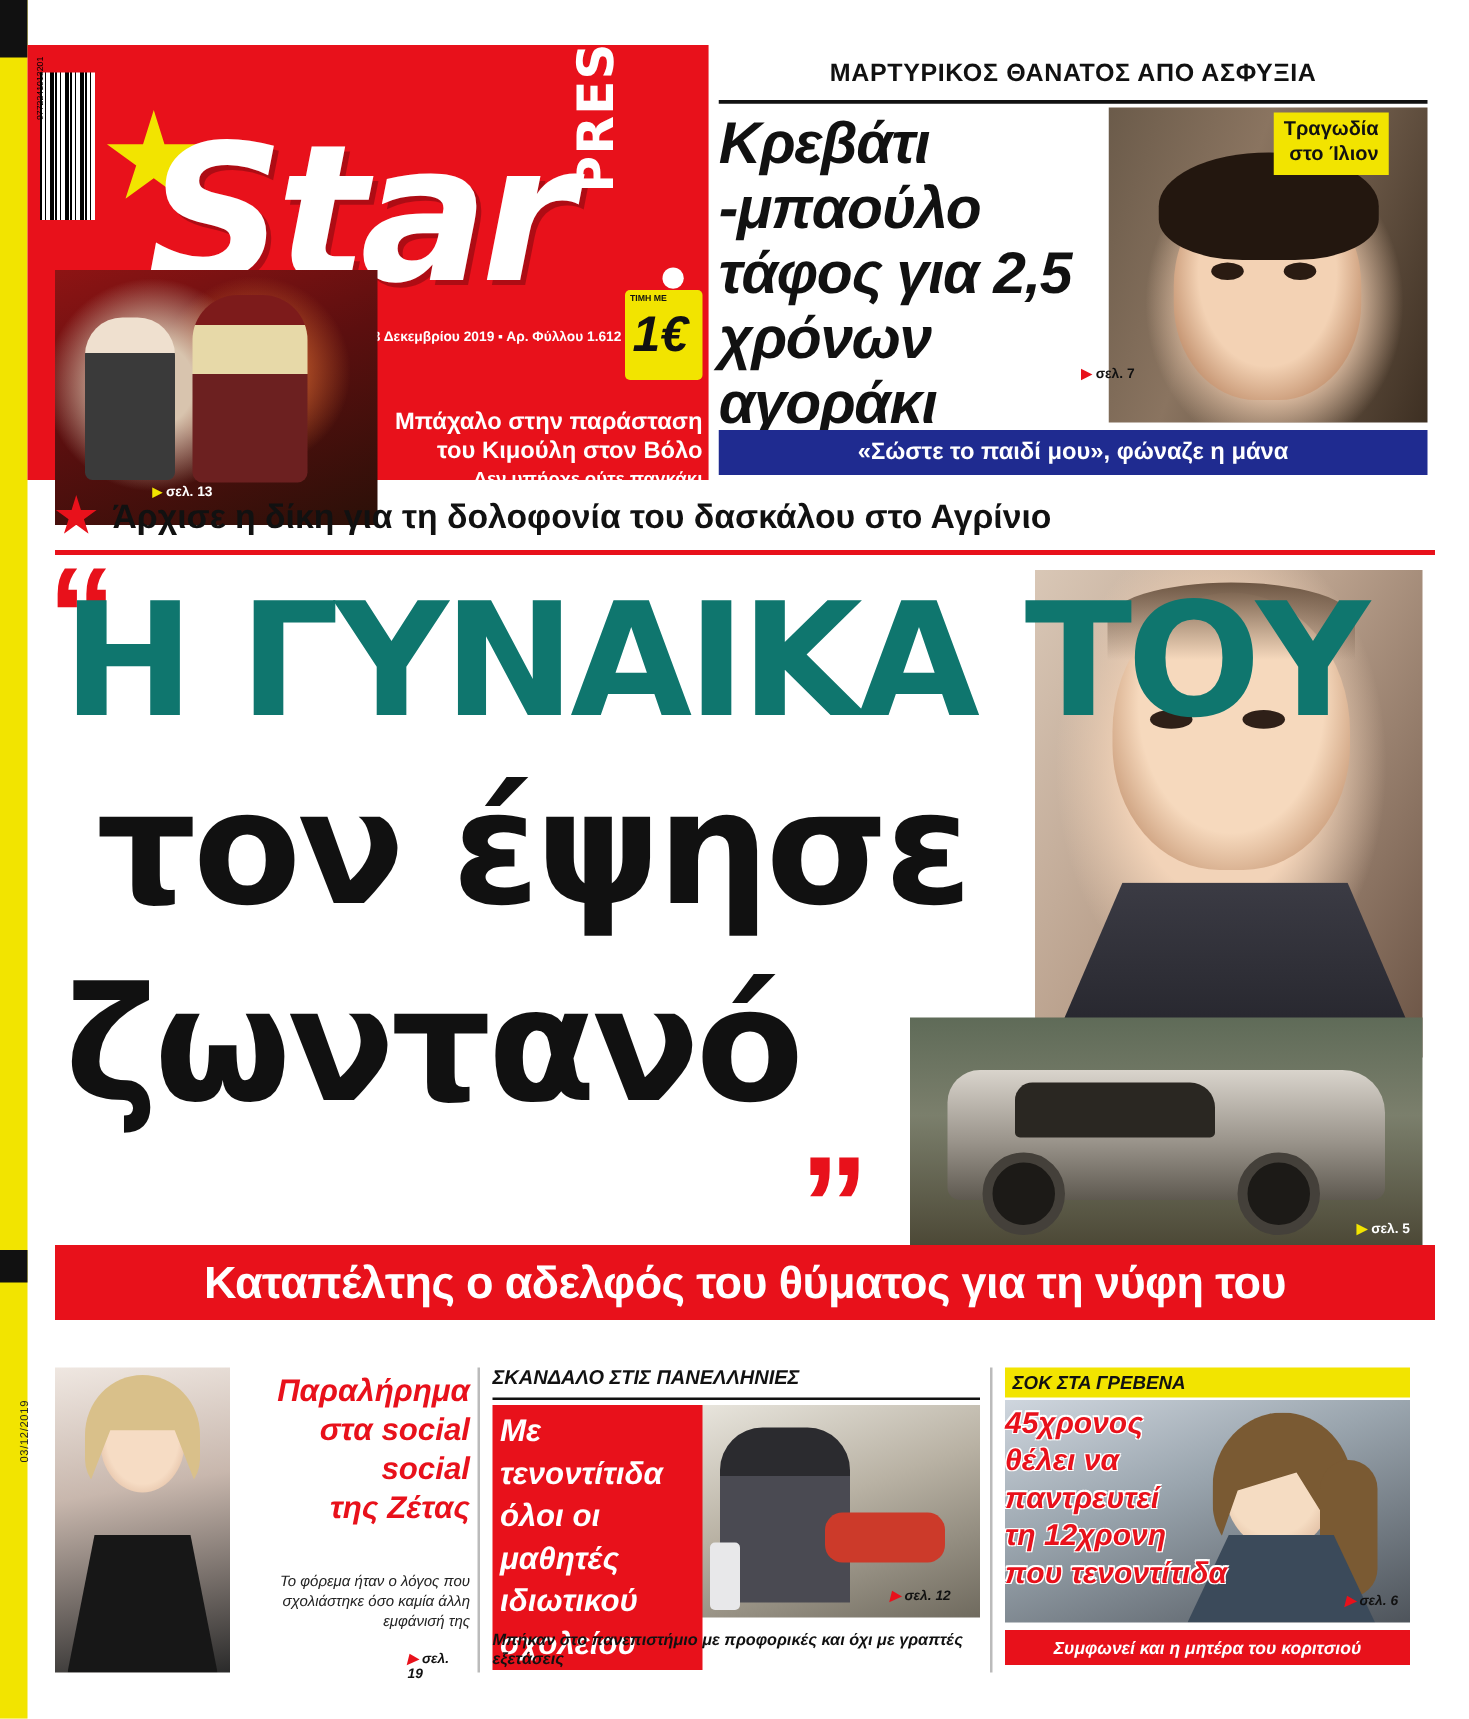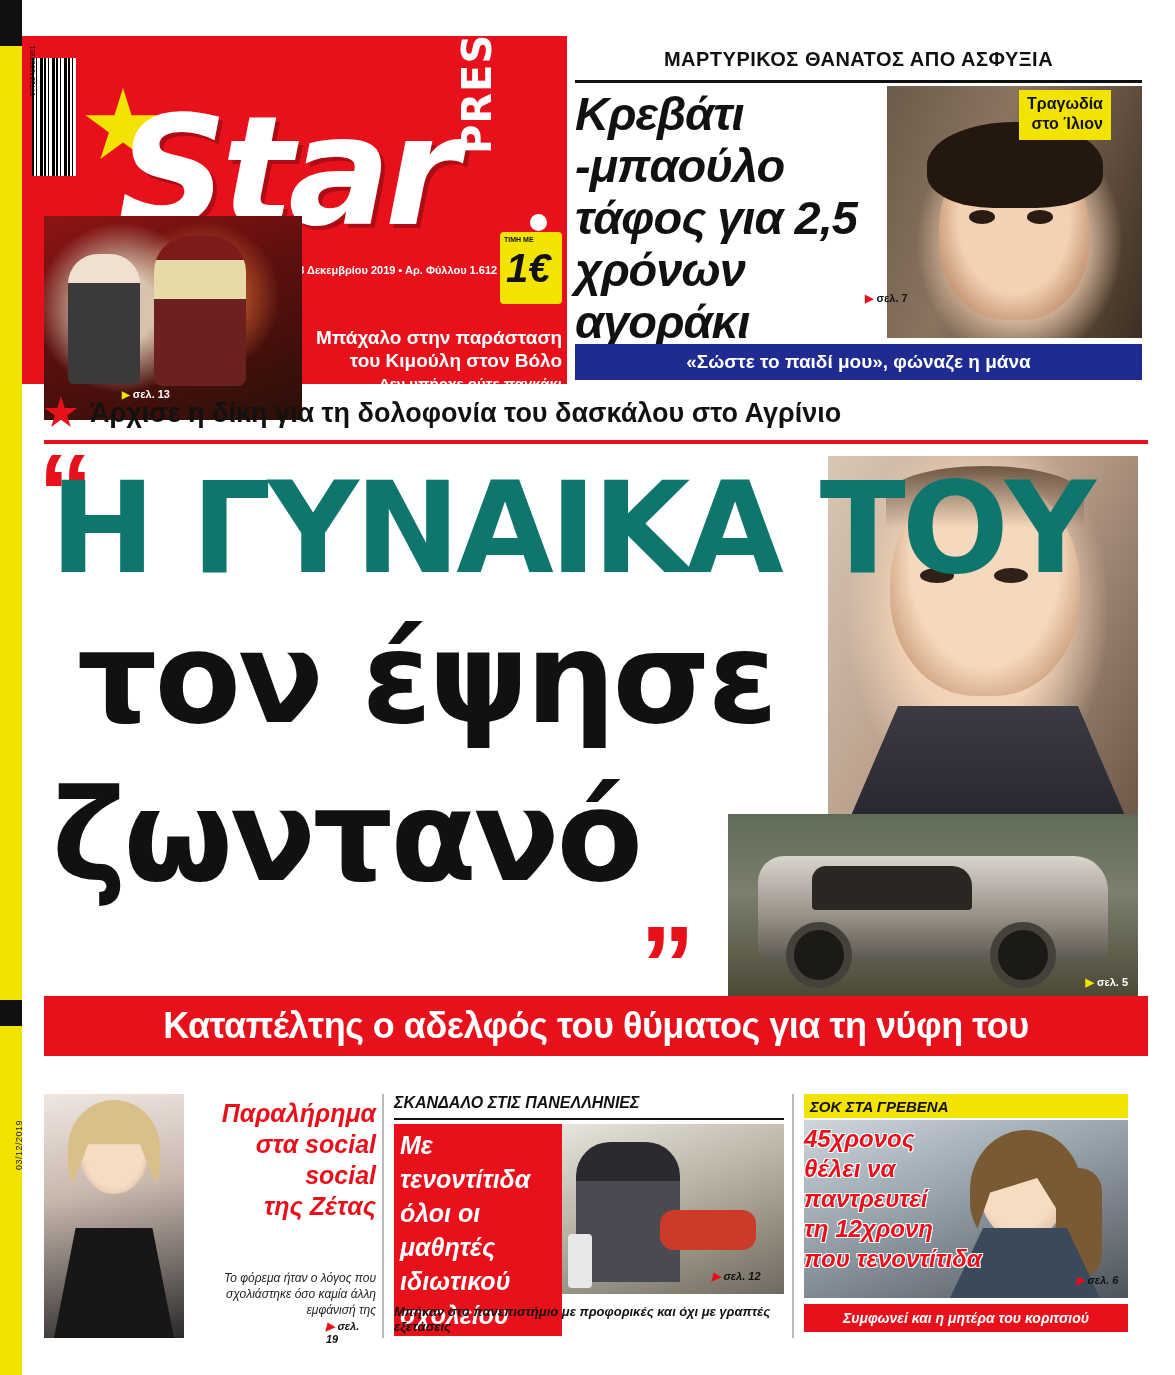--- a/index.html
+++ b/index.html
@@ -522,21 +522,21 @@
     width: 186px;
     text-align: right;
     font-weight: bold;
     font-size: 25px;
     line-height: 31px;
     color: #111;
   }
   .bl-head .em { color: #e8111b; }
   .bl-body {
     position: absolute;
-    left: 146px; top: 176px;
+    left: 146px; top: 163px;
     width: 186px;
     text-align: right;
     font-size: 12px;
     line-height: 16px;
     color: #222;
   }
   .bl-pg { left: 282px; top: 226px; }
 
   
   .bm {

